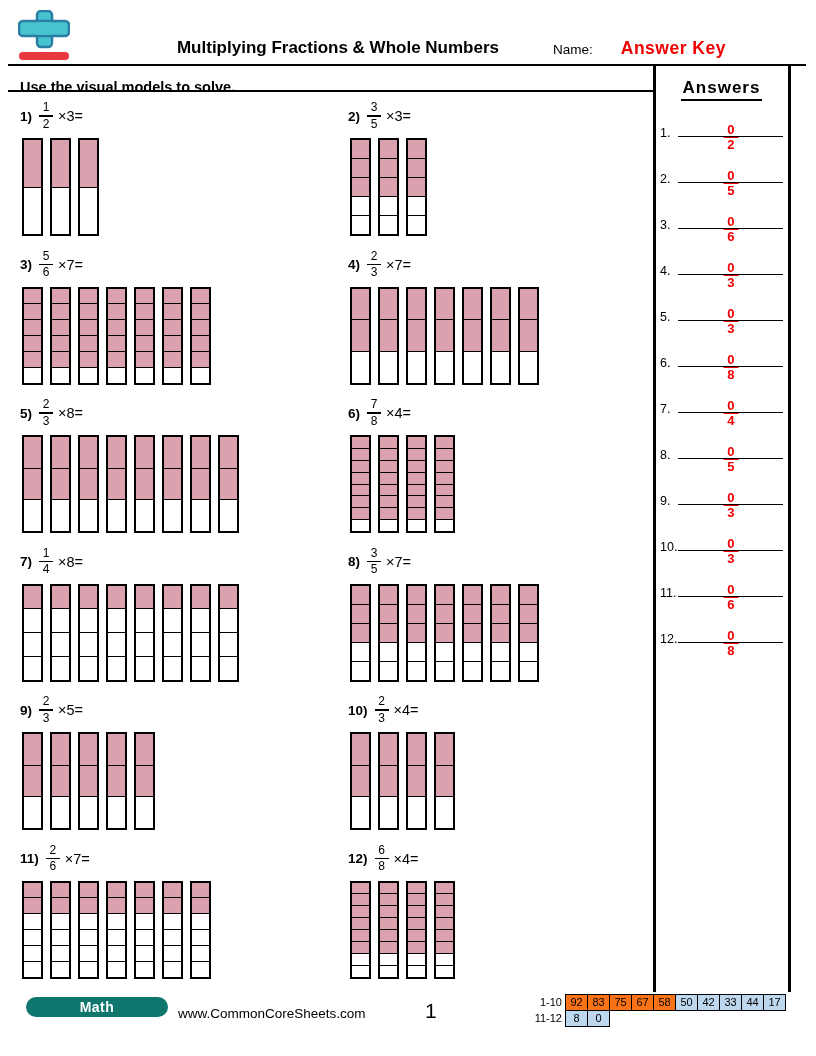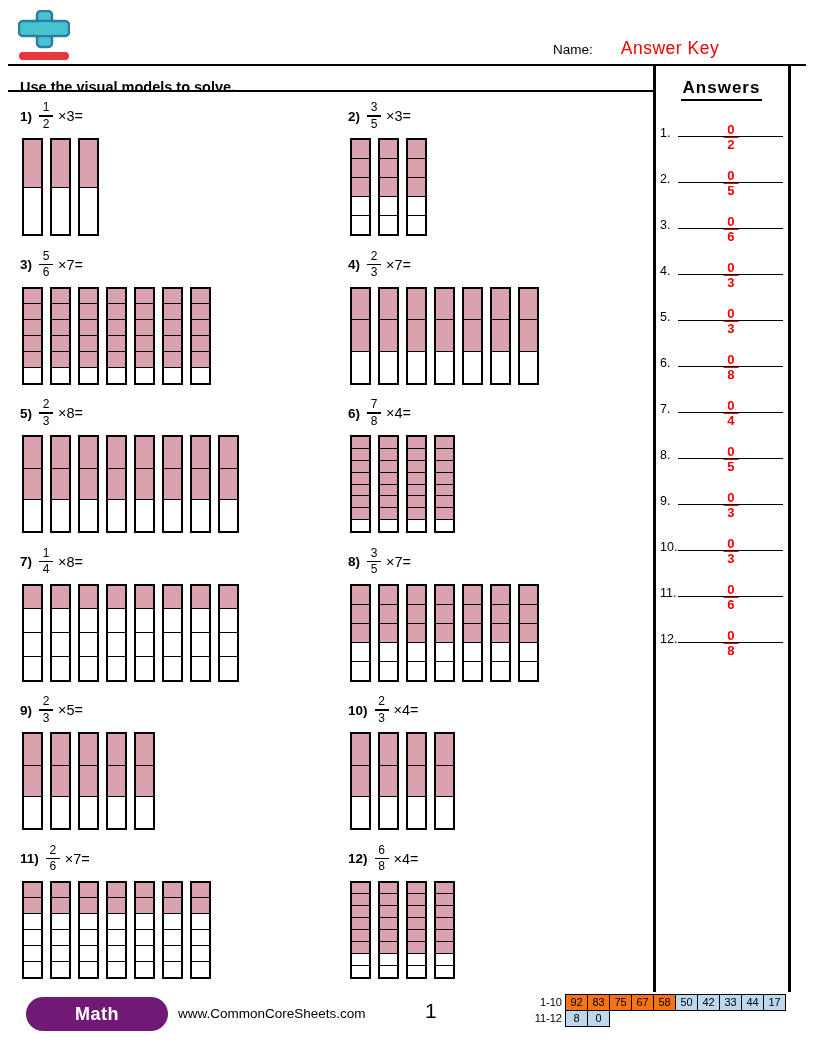--- a/index.html
+++ b/index.html
@@ -9,21 +9,21 @@
     width:816px; height:1056px; position:relative; overflow:hidden;
     font-family:"Liberation Sans", sans-serif; color:#000;
   }
 
   
   .header { position:absolute; left:8px; right:10px; top:0; height:66px; border-bottom:2.5px solid #000; }
   .logo { position:absolute; left:10px; top:10px; width:52px; height:52px; }
   .title { position:absolute; left:80px; top:38px; width:500px; text-align:center; font-size:17px; font-weight:bold; }
   .name-row { position:absolute; left:545px; top:38px; display:flex; align-items:baseline; gap:28px; white-space:nowrap; }
   .name-label { font-size:13.5px; }
-  .answer-key { font-size:17.5px; font-weight:normal; color:var(--red); letter-spacing:.5px; }
+  .answer-key { font-size:17.5px; font-weight:bold; color:var(--red); letter-spacing:.5px; }
 
   
   .instruction {
     position:absolute; left:8px; top:66px; width:646px; height:26px;
     border-bottom:2.5px solid #000; font-weight:bold; font-size:14.5px; padding:13px 0 0 12px;
   }
 
   
   .vline { position:absolute; top:66px; height:926px; width:2.5px; background:#000; }
   .vline-mid { left:653px; }
@@ -63,24 +63,24 @@
   .ans-frac {
     position:absolute; left:57%; transform:translateX(-50%); bottom:-3px;
     display:flex; flex-direction:column; align-items:center; color:var(--red);
     font-size:13px; font-weight:bold; line-height:14px; text-align:center;
   }
   .afbar { display:block; height:1.5px; background:var(--red); width:15px; }
 
   
   .footer { position:absolute; left:0; right:0; top:992px; height:60px; }
   .math-pill {
-    position:absolute; left:26px; top:5px; width:142px; height:34px;
-    background:#701a75; border-radius:17px; color:#fff;
+    position:absolute; left:26px; top:5px; width:142px; height:20px;
+    background:#0f766e; border-radius:17px; color:#fff;
     display:flex; align-items:center; justify-content:center;
-    font-size:18px; font-weight:bold; letter-spacing:.5px;
+    font-size:14px; font-weight:bold; letter-spacing:.5px;
   }
   .site { position:absolute; left:178px; top:14px; font-size:13.5px; }
   .page-num { position:absolute; left:425px; top:7px; font-size:21px; }
   .grade-table { position:absolute; left:526px; top:2px; }
   .gt-row { display:flex; }
   .gt-row + .gt-row { margin-top:-1px; }
   .gt-label { width:36px; text-align:right; margin-right:4px; font-size:11px; line-height:17px; }
   .gt-cell {
     width:23px; height:17px; border:1px solid #000; margin-left:-1px;
     font-size:11px; line-height:15px; text-align:center; background:#f97316;
@@ -91,20 +91,21 @@
 </head>
 <body>
 
 <div class="header">
   <svg class="logo" viewBox="0 0 52 52">
     <rect x="19" y="1" width="15" height="36" rx="4" fill="#47c2cf" stroke="#2a7da3" stroke-width="2.5"></rect>
     <rect x="1" y="11" width="50" height="15" rx="4" fill="#47c2cf" stroke="#2a7da3" stroke-width="2.5"></rect>
     <rect x="20" y="12" width="13" height="13" fill="#47c2cf"></rect>
     <rect x="1" y="42" width="50" height="8" rx="4" fill="#e8383f"></rect>
   </svg>
+  <div class="title">Multiplying Fractions &amp; Whole Numbers</div>
   <div class="name-row">
     <span class="name-label">Name:</span>
     <span class="answer-key">Answer Key</span>
   </div>
 </div>
 
 <div class="instruction">Use the visual models to solve.</div>
 
 <div class="vline vline-mid"></div>
 <div class="vline vline-right"></div>

